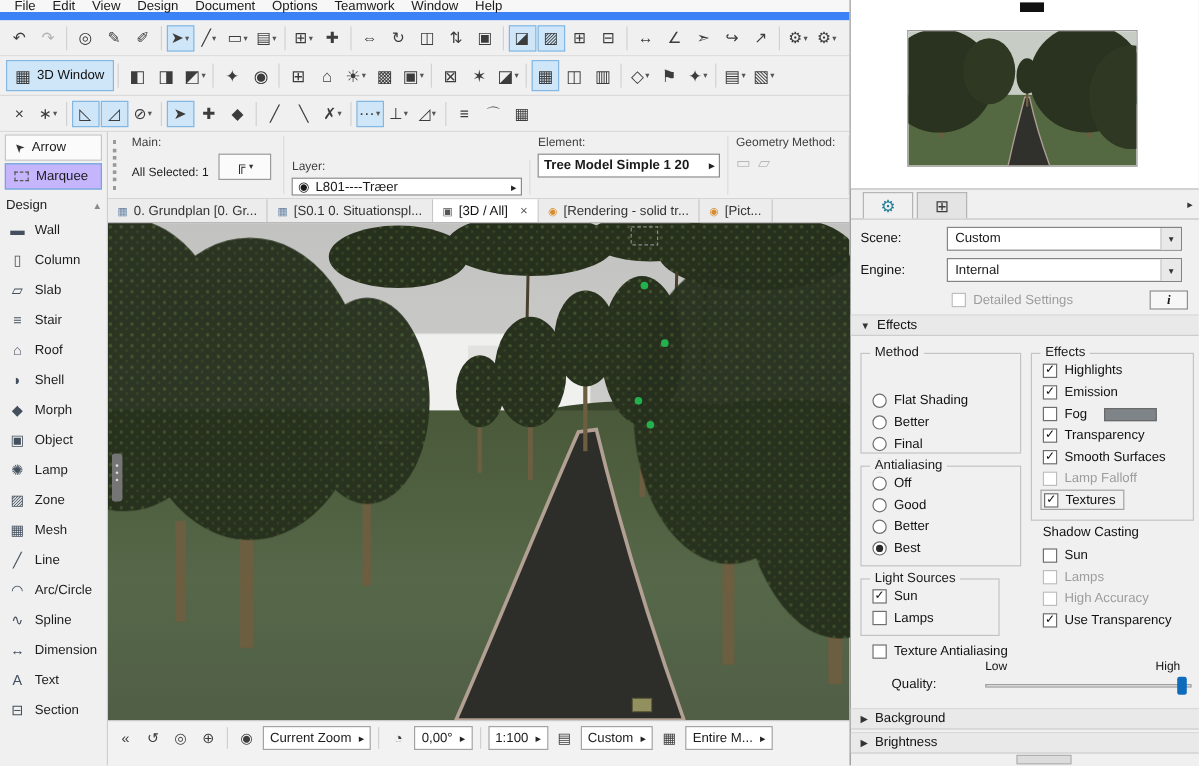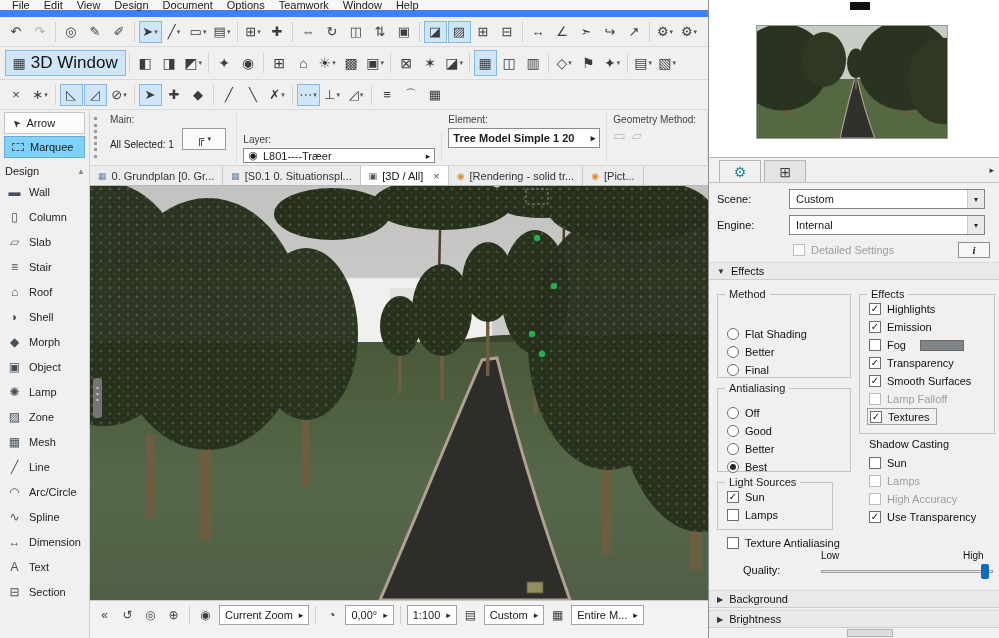--- a/index.html
+++ b/index.html
@@ -18,21 +18,21 @@
   .tb1 { top:17px; width:708px; height:30px; }
   .tb2 { top:47px; width:708px; height:33px; }
   .tb3 { top:80px; width:708px; height:30px; }
   .tbtn { min-width:23px; height:22px; display:flex; align-items:center; justify-content:center;
           font-size:13px; color:#3c3c3c; border:1px solid transparent; margin:0 0.5px; }
   .tb2 .tbtn { height:26px; font-size:14px; }
   .tbtn.sel { background:#cfe6f8; border-color:#84b7e2; }
   .tbtn.dis { color:#b0b0b0; }
   .tbtn .drop { font-size:7px; margin-left:1px; color:#555; }
   .tbtn.labeled { padding:0 7px; gap:5px; }
-  .tbtn.labeled .lbl { font-size:17px; color:#111; }
+  .tbtn.labeled .lbl { font-size:11px; color:#111; }
   .tsep { width:1px; height:20px; background:#d2d2d2; margin:0 3px; }
 
   
   .infobar { position:absolute; left:90px; top:110px; width:618px; height:56px; background:#f0f0f0;
              border-bottom:1px solid #d5d5d5; display:flex; align-items:stretch; padding:3px 0 3px 2px; }
   .grip-dots { width:6px; border-left:3px dotted #9a9a9a; margin:4px 4px 4px 2px; }
   .icell { padding:1px 6px; border-right:1px solid #dcdcdc; display:flex; flex-direction:column; gap:3px; }
   .ilabel { font-size:10px; color:#3f3f3f; }
   .ival { font-size:10px; color:#1a1a1a; }
   .icombo { height:20px; background:#fff; border:1px solid #8b8b8b; display:flex;
@@ -45,21 +45,21 @@
   .cell-layer { width:206px;margin-top:20px; } .cell-layer .icombo { width:192px; }
   .cell-el { width:168px; } .cell-el .icombo { width:152px; }
   .cell-geo { width:104px; }
   .geo-icons { display:flex; gap:6px; color:#b8b8b8; font-size:13px; }
 
   
   .sidebar { position:absolute; left:0; top:110px; width:90px; height:528px; background:#f0f0f0;
              border-right:1px solid #cfcfcf; }
   .sb-btn { height:22px; display:flex; align-items:center; gap:6px; padding-left:7px;
             margin:2px 4px; border:1px solid #c6c6c6; background:#fbfbfb; }
-  .sb-btn.marq { background:#7dd3fc; border-color:#6da8d8; }
+  .sb-btn.marq { background:#c4b5fd; border-color:#6da8d8; }
   .sb-btn .aic { font-size:10px; color:#333; transform:rotate(-135deg); }
   .marq-ic { width:12px; height:8px; border:1px dashed #555; }
   .sb-head { display:flex; justify-content:space-between; align-items:center;
              padding:5px 4px 2px 5px; color:#222; }
   .sb-head .up { color:#8a8a8a; font-size:8px; }
   .sb-item { height:25px; display:flex; align-items:center; gap:7px; padding-left:7px; color:#1d1d1d;
              white-space:nowrap; overflow:hidden; }
   .sb-item .ic { width:15px; text-align:center; color:#44505e; font-size:12px; flex:none; }
 
   
@@ -749,21 +749,21 @@
         </div>
         <div class="opt">
           <span class="radio on"></span>
           <span>Best</span>
         </div>
       </div>
 
     <div class="group" style="left:8px; top:388px; width:134px; height:84px;">
       <span class="gtitle">Antialiasing</span>
     </div>
-    <div class="opts" id="aa-opts" style="left:10px; top:404px; width:130px;">
+    <div class="opts" id="aa-opts" style="left:10px; top:394px; width:130px;">
         <div class="opt">
           <span class="radio"></span>
           <span>Off</span>
         </div>
         <div class="opt">
           <span class="radio"></span>
           <span>Good</span>
         </div>
         <div class="opt">
           <span class="radio"></span>

